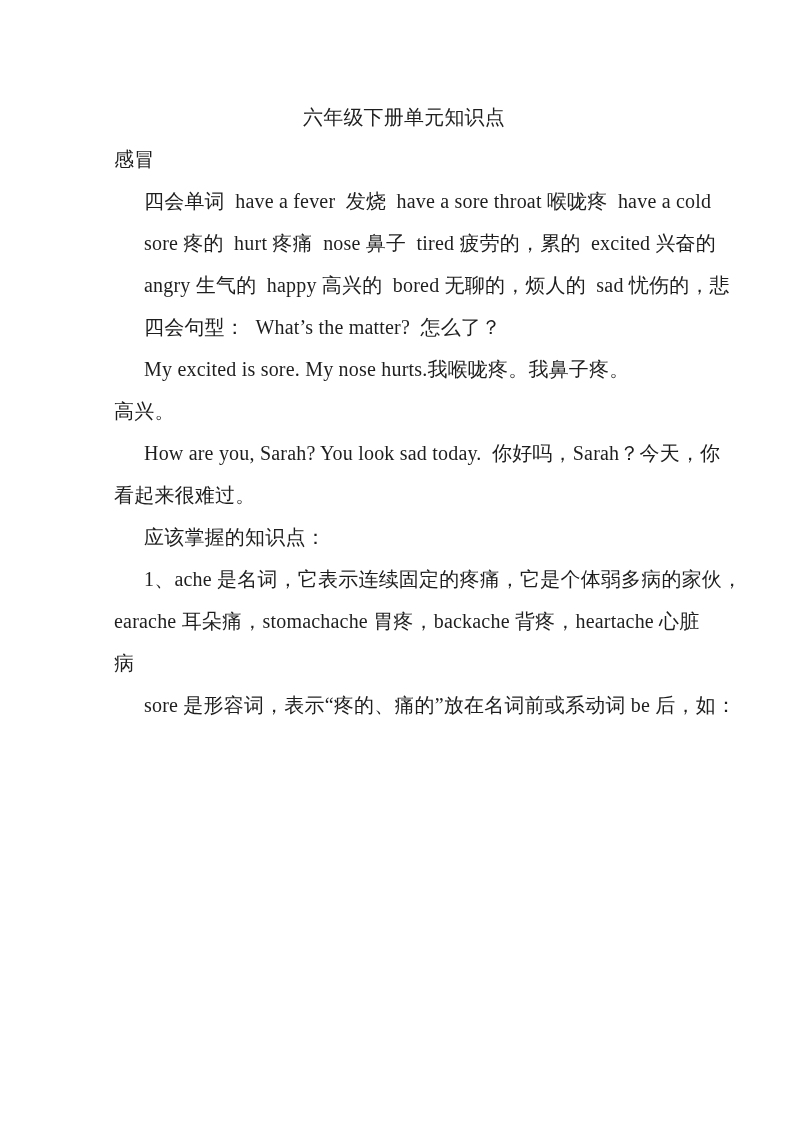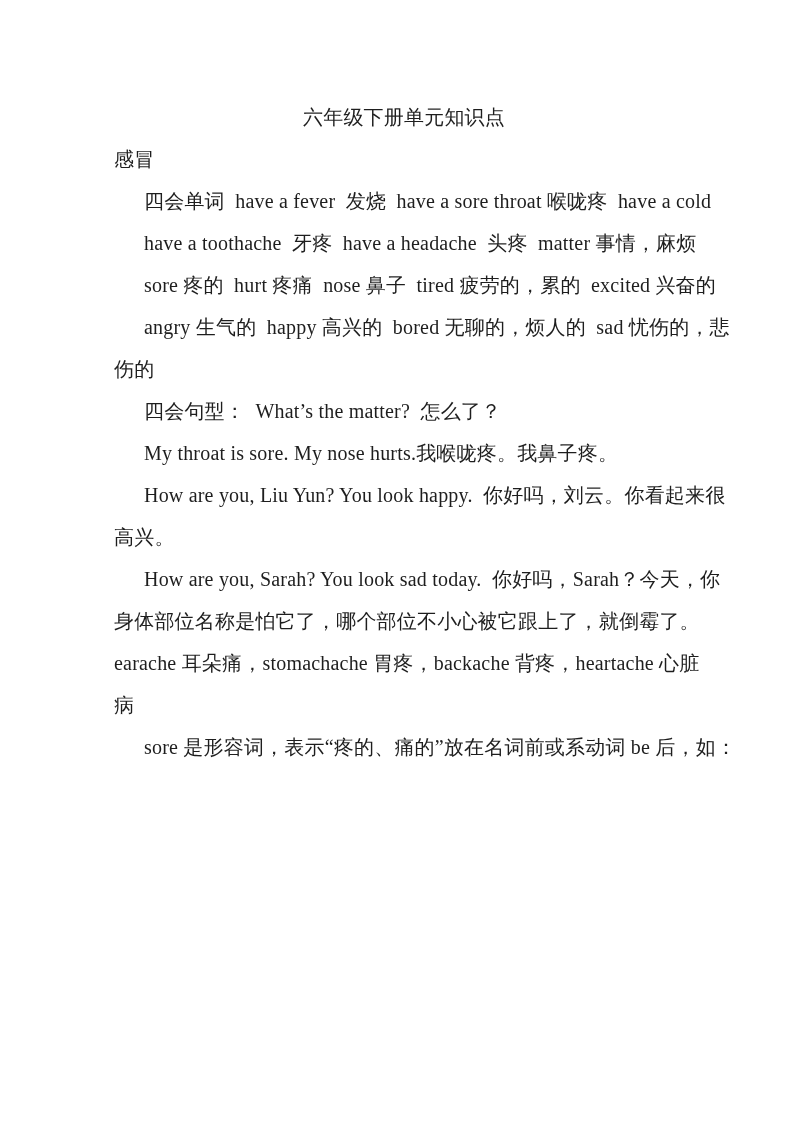--- a/index.html
+++ b/index.html
@@ -39,27 +39,26 @@
 </style>
 </head>
 <body>
 
 <div class="page">
   <div class="doc">
     <div class="line center">六年级下册单元知识点</div>
 
     <div class="line">感冒</div>
     <div class="line indent">四会单词&nbsp; have a fever&nbsp; 发烧&nbsp; have a sore throat 喉咙疼&nbsp; have a cold</div>
-    <div class="line indent">have a toothache&nbsp; 牙疼&nbsp; have a headache&nbsp; 头疼&nbsp; matter 事情，麻烦</div>
     <div class="line indent">sore 疼的&nbsp; hurt 疼痛&nbsp; nose 鼻子&nbsp; tired 疲劳的，累的&nbsp; excited 兴奋的</div>
     <div class="line indent">angry 生气的&nbsp; happy 高兴的&nbsp; bored 无聊的，烦人的&nbsp; sad 忧伤的，悲</div>
-    <div class="line">伤的</div>
     <div class="line indent">四会句型：&nbsp; What’s the matter?&nbsp; 怎么了？</div>
-    <div class="line indent">My throat is sore. My nose hurts.我喉咙疼。我鼻子疼。</div>
-    <div class="line indent">How are you, Liu Yun? You look happy.&nbsp; 你好吗，刘云。你看起来很</div>
+    <div class="line indent">My excited is sore. My nose hurts.我喉咙疼。我鼻子疼。</div>
     <div class="line">高兴。</div>
     <div class="line indent">How are you, Sarah? You look sad today.&nbsp; 你好吗，Sarah？今天，你</div>
-    <div class="line">身体部位名称是怕它了，哪个部位不小心被它跟上了，就倒霉了。</div>
+    <div class="line">看起来很难过。</div>
+    <div class="line indent">应该掌握的知识点：</div>
+    <div class="line indent">1、ache 是名词，它表示连续固定的疼痛，它是个体弱多病的家伙，</div>
     <div class="line">earache 耳朵痛，stomachache 胃疼，backache 背疼，heartache 心脏</div>
     <div class="line">病</div>
     <div class="line indent">sore 是形容词，表示“疼的、痛的”放在名词前或系动词 be 后，如：</div>
   </div>
 </div>
 
 </body></html>

